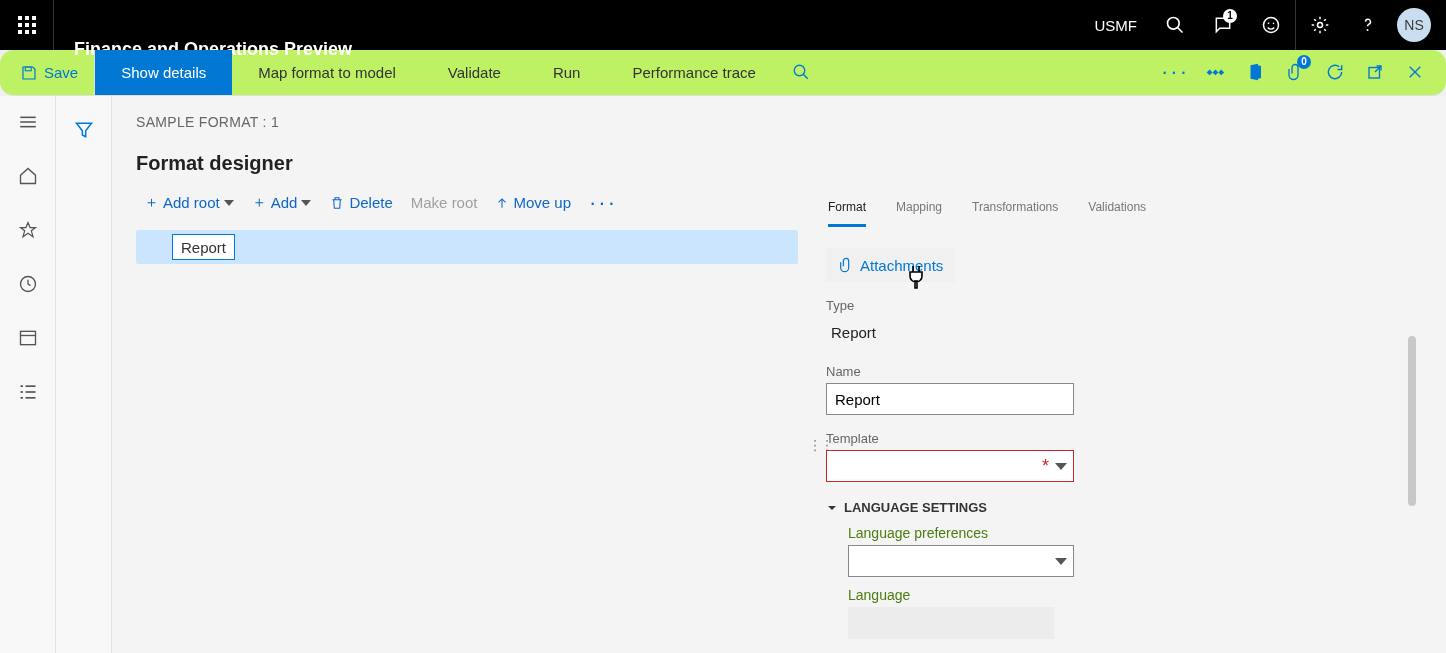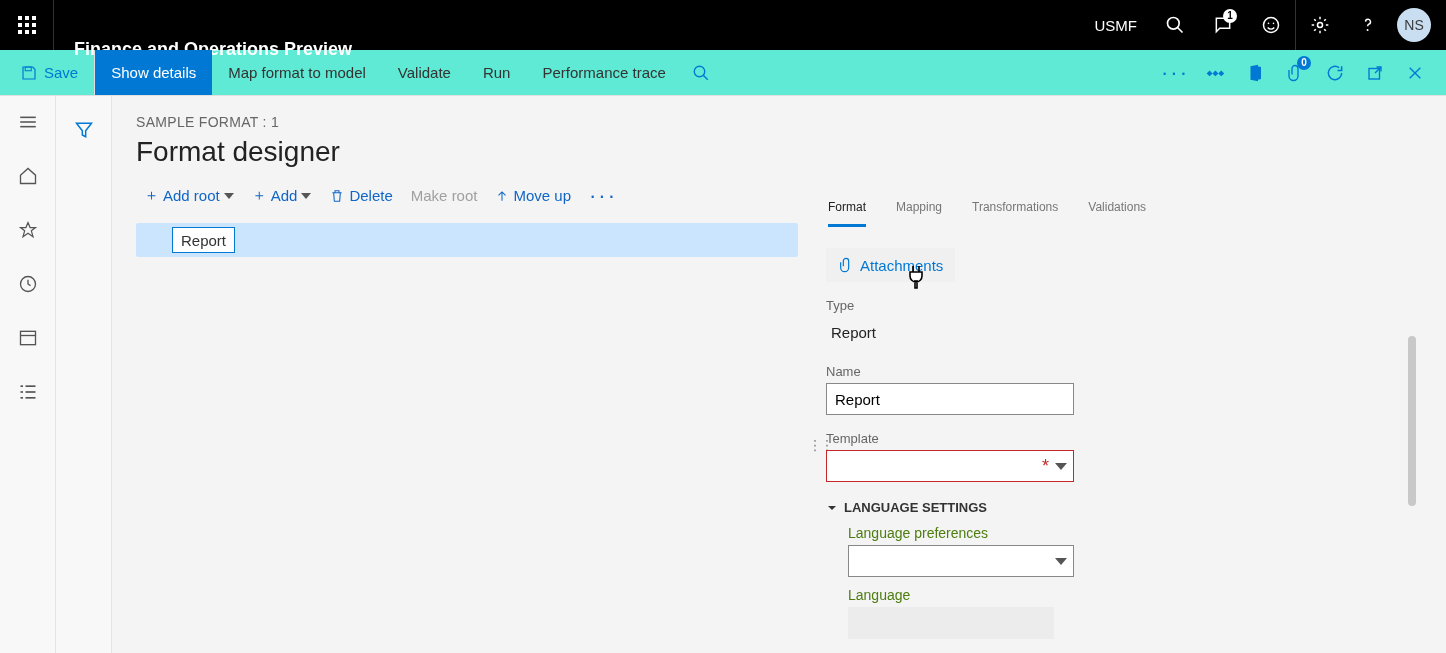--- a/index.html
+++ b/index.html
@@ -52,28 +52,29 @@
   .avatar {
     width:34px; height:34px; border-radius:50%;
     background:#c9dff1; color:#3a3a3a;
     display:flex; align-items:center; justify-content:center;
     font-size:14px; font-weight:500;
     margin-right:10px;
   }
   
   .actionbar {
     height: 46px;
-    background:#5eead4;
+    background:#bef264;
     border-bottom:1px solid #e0e0e0;
     display:flex;
-    align-items:center;
+    align-items:flex-end;
+    border-radius:14px;
   }
   .act-btn {
     display:flex; align-items:center;
-    padding:0 16px; font-size:15px; color:#333;
+    padding:0 26px; font-size:15px; color:#333;
     height:100%;
   }
   .act-btn.saveb { color:#0078d4; border-right:1px solid #e0e0e0; padding:0 16px 0 20px;}
   .act-btn.blue-bg { background:#0078d4; color:#fff; }
   .act-btn .sep-icon { margin-right:6px; }
   .act-spacer { flex:1; }
   .act-icon-row { display:flex; align-items:center; padding-right:12px; gap:2px;}
   .act-icbtn { width:38px; height:46px; display:flex; align-items:center; justify-content:center; position:relative;}
 
   
@@ -93,21 +94,21 @@
     display:flex; flex-direction:column; align-items:center; padding-top:18px;
   }
   .filterrail .rail-btn { color:#0078d4; }
 
   .maincontent {
     flex:1; background:#f4f4f4; padding: 18px 8px 0 24px; position:relative;
     display:flex;
   }
   .leftpane { width: 690px; }
   .breadcrumb { font-size:14px; color:#666; text-transform:uppercase; letter-spacing:0.3px;}
-  .page-title { font-size:28px; font-weight:400; color:#222; margin-top:6px;}
+  .page-title { font-size:20px; font-weight:700; color:#222; margin-top:22px;}
 
   .tree-toolbar { margin-top:14px; display:flex; align-items:center; gap:10px; padding-left:4px;}
   .tt-btn { display:flex; align-items:center; font-size:15px; padding:4px 4px;}
   .tt-btn.primary { color:#1066c6; }
   .tt-btn.disabled { color:#a0a0a0; }
   .tt-btn .caret { margin-left:4px; }
   .tt-icon { margin-right:4px; }
 
   .tree-row {
     margin-top:14px; background:#cce5ff;

